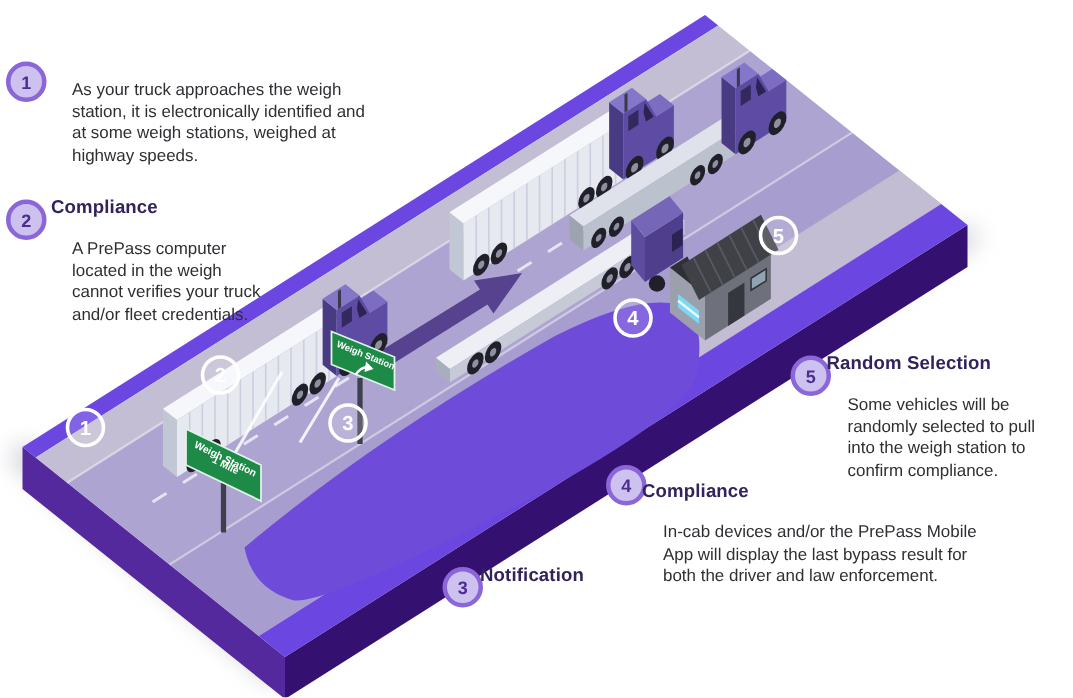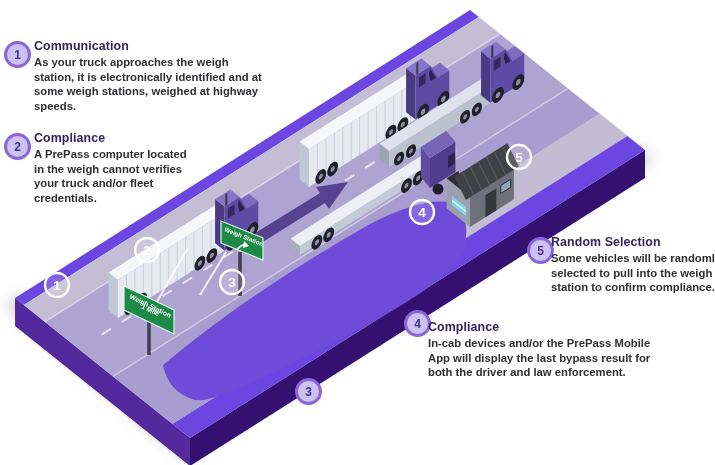--- a/index.html
+++ b/index.html
@@ -4,21 +4,21 @@
 <style>
   html,body{margin:0;padding:0;background:#fff;}
   #stage{position:relative;width:715px;height:465px;background:#ffffff;overflow:hidden;
          font-family:"Liberation Sans","DejaVu Sans",sans-serif;}
   #iso{position:absolute;left:0;top:0;width:715px;height:465px;}
   .step{position:absolute;}
   .badge{position:absolute;width:21px;height:21px;border-radius:50%;
          background:#CDC1F0;border:3px solid #8A66D8;color:#4B2E8F;
          font-size:12px;font-weight:bold;display:flex;align-items:center;justify-content:center;}
   .step h3{margin:0 0 2px 0;font-size:12.4px;font-weight:bold;color:#33235C;letter-spacing:.1px;}
-  .step p{margin:0;font-size:11.3px;line-height:1.3;color:#2E2E33;font-weight:bold;}
+  .step p{margin:14px;font-size:11.3px;line-height:1.3;color:#2E2E33;}
 </style>
 </head>
 <body>
 
 <div id="stage">
 
   <svg id="iso" viewBox="0 0 715 465" aria-hidden="true">
     <defs>
       <filter id="blur" x="-20%" y="-20%" width="140%" height="140%">
           <feGaussianBlur stdDeviation="8"></feGaussianBlur>
@@ -165,21 +165,20 @@
       </g>
       <g>
         <circle cx="519" cy="157" r="12" fill="rgba(255,255,255,0.16)" stroke="#ffffff" stroke-width="2.4"></circle>
         <text x="519" y="161.7">5</text>
       </g>
     </g>
   </svg>
 
   <div class="badge" style="left:4px;top:41px;">1</div>
   <div class="step" style="left:34px;top:39px;width:232px;">
-    <h3>Communication</h3>
     <p>As your truck approaches the weigh station, it is electronically identified and at some weigh stations, weighed at highway speeds.</p>
   </div>
 
   <div class="badge" style="left:4px;top:133px;">2</div>
   <div class="step" style="left:34px;top:131px;width:160px;">
     <h3>Compliance</h3>
     <p>A PrePass computer located in the weigh cannot verifies your truck and/or fleet credentials.</p>
   </div>
 
   <div class="badge" style="left:527px;top:237px;">5</div>
@@ -189,15 +188,16 @@
   </div>
 
   <div class="badge" style="left:404px;top:310px;">4</div>
   <div class="step" style="left:428px;top:320px;width:238px;">
     <h3>Compliance</h3>
     <p>In-cab devices and/or the PrePass Mobile App will display the last bypass result for both the driver and law enforcement.</p>
   </div>
 
   <div class="badge" style="left:295px;top:378px;">3</div>
   <div class="step" style="left:320px;top:376px;width:284px;">
+    <h3>Notification</h3>
   </div>
 
 </div>
 
 </body></html>

